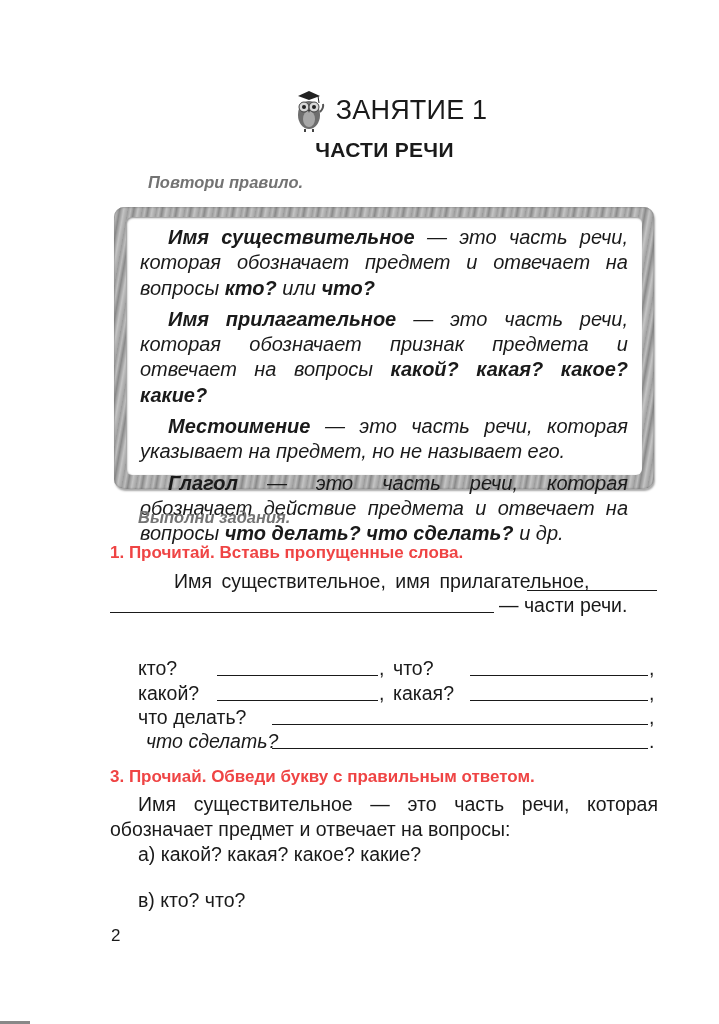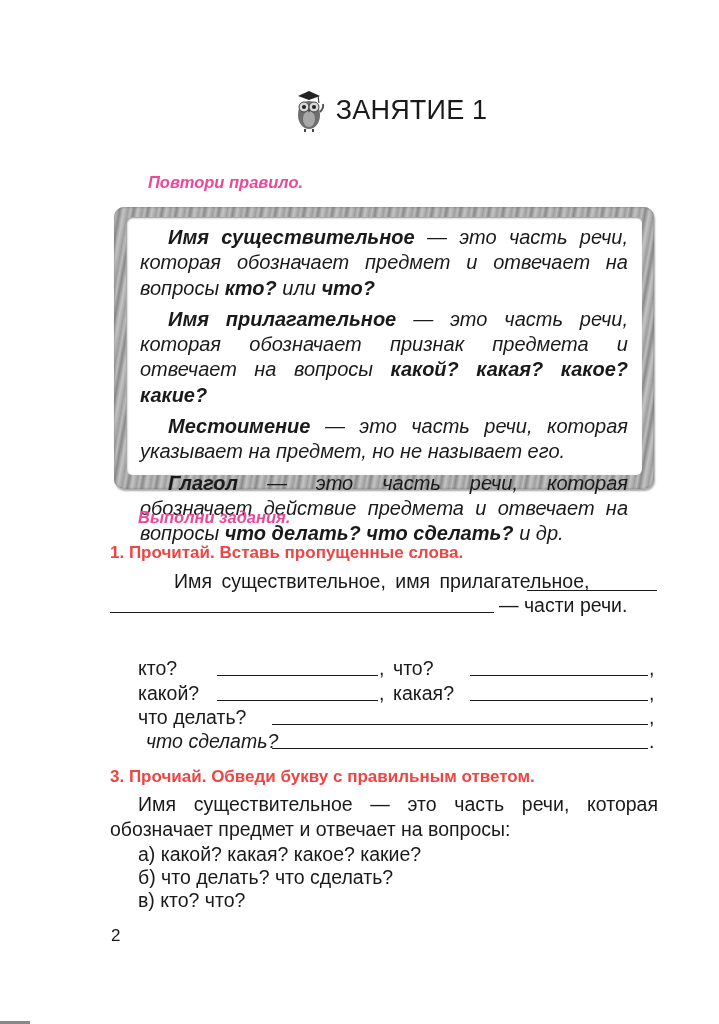--- a/index.html
+++ b/index.html
@@ -5,21 +5,21 @@
   html, body { margin: 0; padding: 0; background: #ffffff; }
   body { width: 719px; height: 1024px; position: relative; overflow: hidden; font-family: "Liberation Sans", sans-serif; color: #1a1a1a; }
   .page { position: absolute; left: 0; top: 0; width: 719px; height: 1024px; }
 
   .header { position: absolute; left: 0; top: 88px; width: 719px; text-align: center; }
   .title-row { display: inline-flex; align-items: center; gap: 10px; margin-left: 60px; }
   .owl { width: 34px; height: 44px; display: inline-block; }
   .lesson-title { font-size: 27px; font-weight: normal; letter-spacing: 0.2px; color: #1a1a1a; }
   .lesson-subtitle { display: block; font-size: 21px; font-weight: bold; margin-top: 2px; margin-left: 50px; letter-spacing: 0.3px; }
 
-  .instr { position: absolute; font-size: 16.5px; font-weight: bold; font-style: italic; color: #ec4899; }
+  .instr { position: absolute; font-size: 16.5px; font-weight: bold; font-style: italic; color: #737373; }
 
   .rule-frame { position: absolute; left: 114px; top: 207px; width: 540px; height: 282px;
     border-radius: 10px;
     background: repeating-linear-gradient(100deg, #9a9a9a 0px, #bdbdbd 3px, #8a8a8a 6px, #c4c4c4 10px, #a3a3a3 14px);
     box-shadow: 1px 2px 2px rgba(0,0,0,0.35), inset 0 0 2px #6a6a6a; }
   .rule-inner { position: absolute; left: 12px; top: 10px; right: 12px; bottom: 14px; background: #ffffff;
     border-radius: 6px; box-shadow: inset 1px 1px 2px rgba(0,0,0,0.45); padding: 2px 8px 0 8px; box-sizing: border-box; }
   .rule-text { font-size: 20px; line-height: 25.3px; font-style: italic; text-align: justify; color: #1a1a1a; }
   .rule-text p { margin: 6px; text-indent: 28px; }
   .rule-text b { font-weight: bold; }
@@ -50,20 +50,21 @@
           <circle cx="12" cy="19" r="2" fill="#222"></circle>
           <circle cx="22" cy="19" r="2" fill="#222"></circle>
           <polygon points="16,22 18,22 17,25" fill="#333"></polygon>
           <path d="M28,24 Q32,20 31,16" stroke="#555" stroke-width="2" fill="none"></path>
           <line x1="13" y1="41" x2="13" y2="44" stroke="#444" stroke-width="2"></line>
           <line x1="21" y1="41" x2="21" y2="44" stroke="#444" stroke-width="2"></line>
         </svg>
       </span>
       <span class="lesson-title">ЗАНЯТИЕ 1</span>
     </div>
+    <span class="lesson-subtitle">ЧАСТИ РЕЧИ</span>
   </div>
 
   <div class="instr" style="left:148px; top:173px;">Повтори правило.</div>
 
   <div class="rule-frame">
     <div class="rule-inner">
       <div class="rule-text" id="rules">
         <p><b>Имя существительное</b><span> — это часть речи, которая обозначает предмет и отвечает на вопросы </span><b>кто?</b><span> или </span><b>что?</b></p>
         <p><b>Имя прилагательное</b><span> — это часть речи, которая обозначает признак предмета и отвечает на вопросы </span><b>какой? какая? какое? какие?</b></p>
         <p><b>Местоимение</b><span> — это часть речи, которая указывает на предмет, но не называет его.</span></p>
@@ -114,24 +115,20 @@
   </div>
 
   <div class="task-heading" style="top:767px;">3. Прочиай. Обведи букву с правильным ответом.</div>
   <div class="body-text" style="left:138px; top:793px; width:520px; text-align:justify; text-align-last:justify;">Имя существительное — это часть речи, которая</div>
   <div class="body-text" style="left:110px; top:818px;">обозначает предмет и отвечает на вопросы:</div>
 
   <div class="body-text" style="left:138px; top:843px;">
     <span>а)</span>
     <span>какой? какая? какое? какие?</span>
   </div>
-  <div class="body-text" style="left:138px; top:866px;">
-    <span>б)</span>
-    <span>что делать? что сделать?</span>
-  </div>
   <div class="body-text" style="left:138px; top:889px;">
     <span>в)</span>
     <span>кто? что?</span>
   </div>
 
   <div class="page-num">2</div>
   <div class="edge-mark"></div>
 </div>
 
 </body></html>

